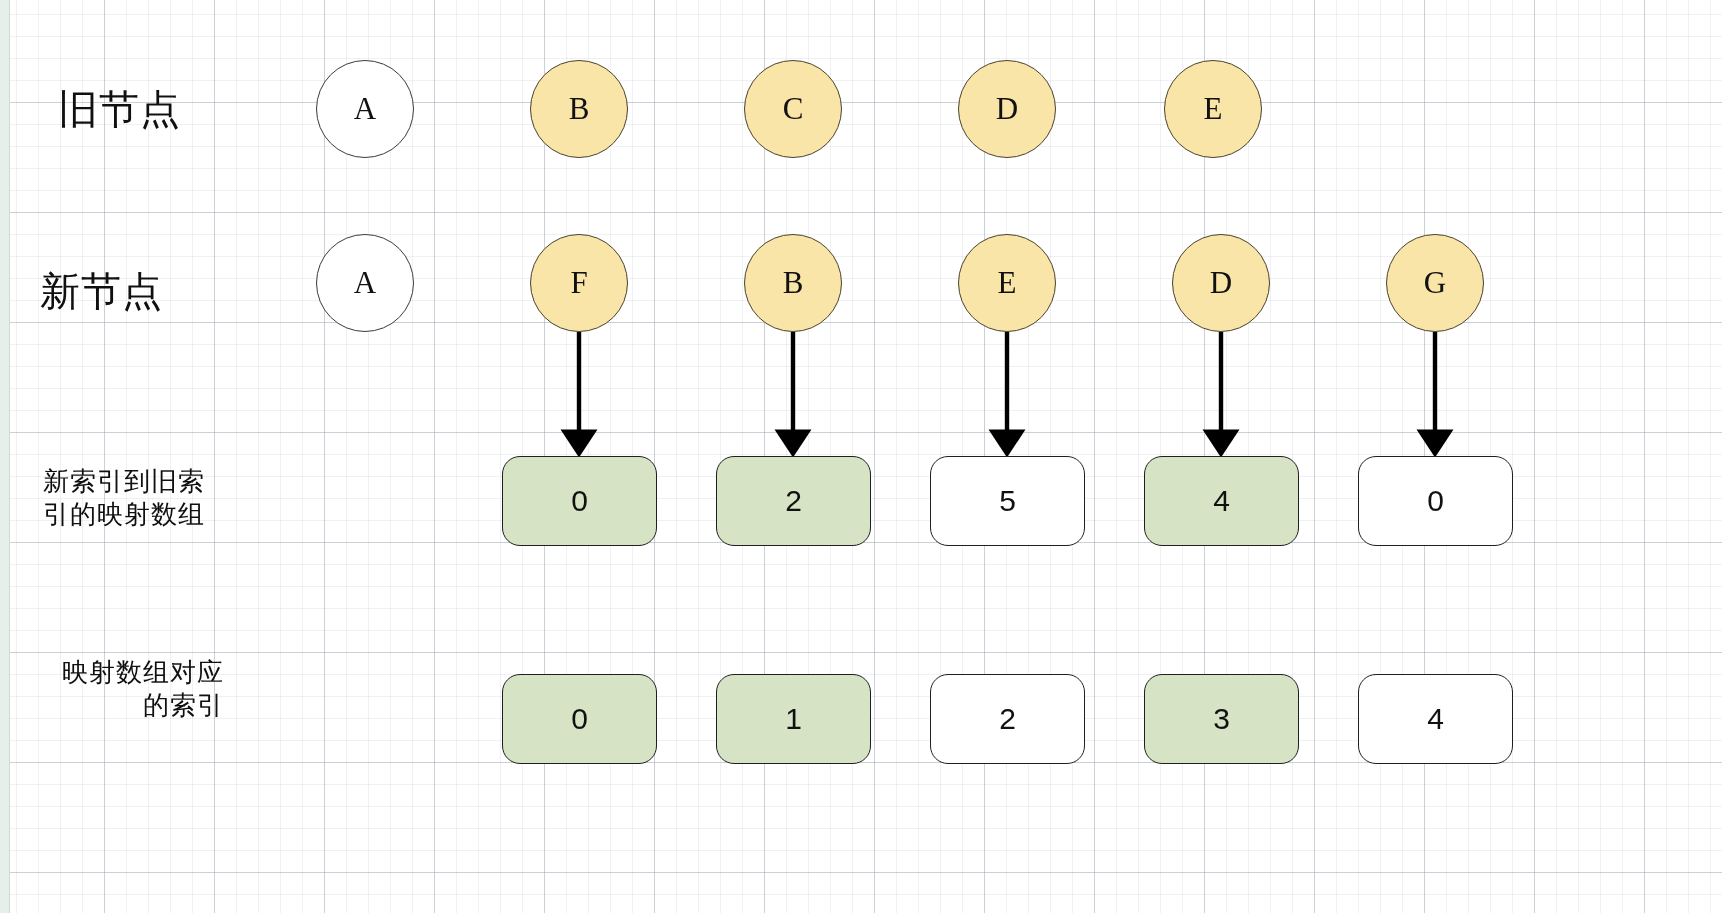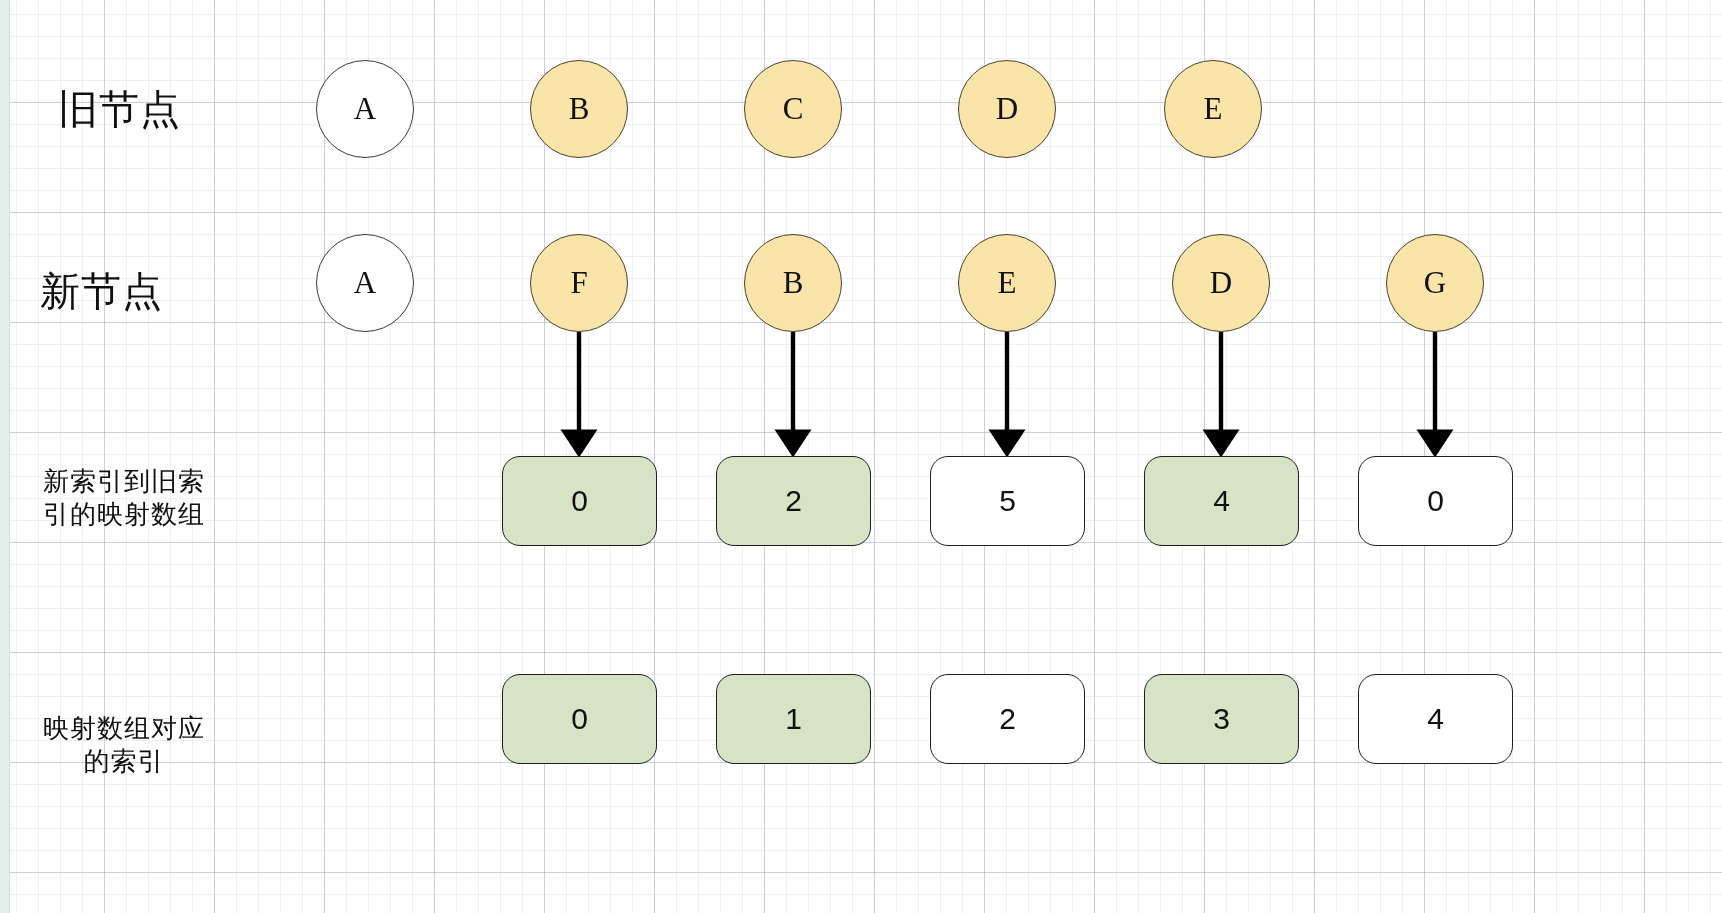--- a/index.html
+++ b/index.html
@@ -196,21 +196,21 @@
   <div class="cell" style="left:930px;  top:456px;">
       <span>5</span>
     </div>
   <div class="cell green" style="left:1144px; top:456px;">
       <span>4</span>
     </div>
   <div class="cell" style="left:1358px; top:456px;">
       <span>0</span>
     </div>
 
-  <div class="section-label label-small" style="left:24px; top:712px; width:200px;">映射数组对应
+  <div class="section-label label-small" style="left:24px; top:656px; width:200px;text-align:right;">映射数组对应
 的索引</div>
 
   <div class="cell green" style="left:502px;  top:674px;">
       <span>0</span>
     </div>
   <div class="cell green" style="left:716px;  top:674px;">
       <span>1</span>
     </div>
   <div class="cell" style="left:930px;  top:674px;">
       <span>2</span>

